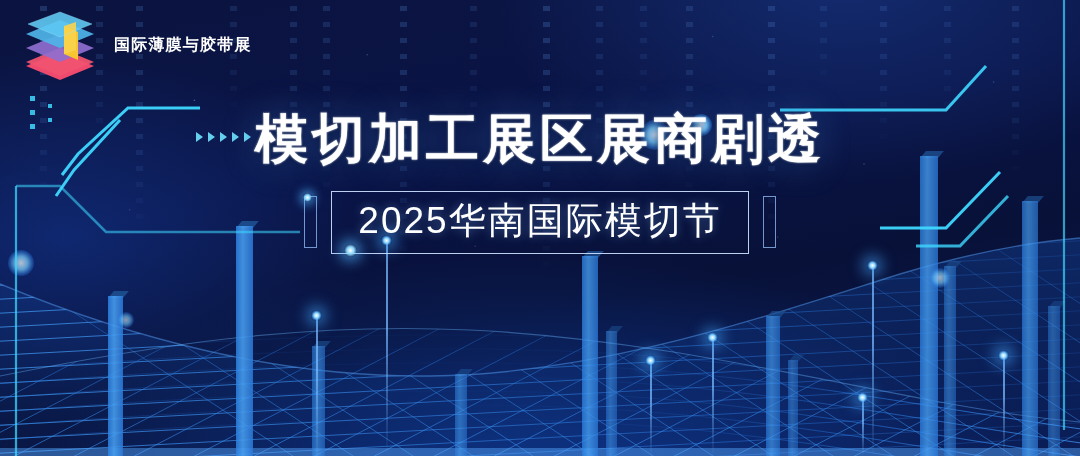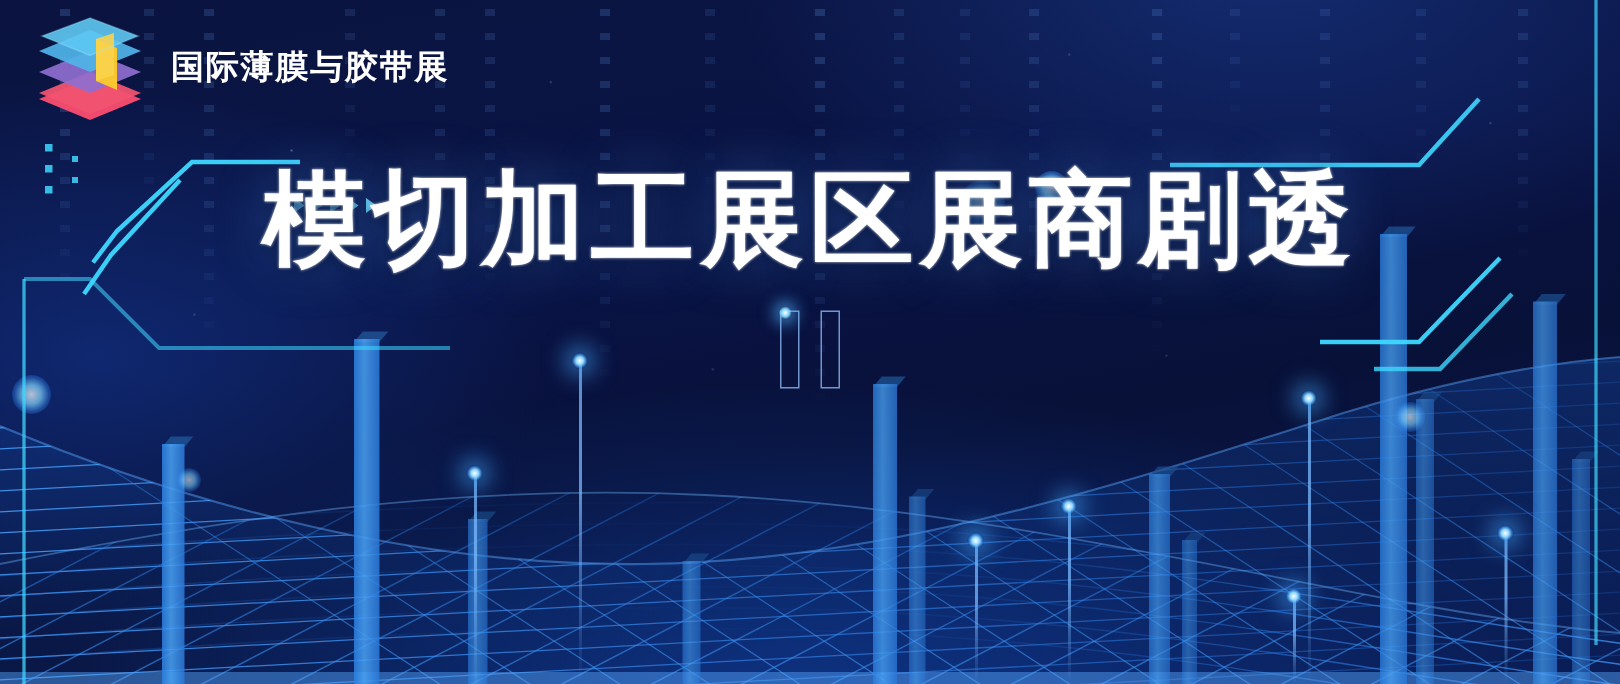--- a/index.html
+++ b/index.html
@@ -78,36 +78,36 @@
   }
 
   
   .logo-lockup {
     position: absolute; left: 18px; top: 10px;
     display: flex; align-items: center; gap: 12px; z-index: 12;
   }
   .logo-mark { position: relative; width: 84px; height: 70px; flex: none; }
   .logo-text { display: flex; flex-direction: column; gap: 3px; }
   .logo-cn {
-    color: #ffffff; font-size: 22px; font-weight: 700; letter-spacing: 1.2px;
+    color: #ffffff; font-size: 16px; font-weight: 700; letter-spacing: 1.2px;
     line-height: 1; white-space: nowrap;
   }
   .logo-en {
     color: #ffffff; font-size: 23px; font-weight: 700; letter-spacing: 3.2px;
     line-height: 1; white-space: nowrap;
   }
 
   
   .title-block {
     position: absolute; left: 0; right: 0; top: 112px; z-index: 11;
     display: flex; flex-direction: column; align-items: center;
   }
   .main-title {
     color: #ffffff;
-    font-size: 69px;
+    font-size: 53px;
     font-weight: 700;
     letter-spacing: 4px;
     line-height: 1;
     white-space: nowrap;
     text-shadow:
       0 0 2px rgba(255,255,255,.9),
       0 3px 10px rgba(10,25,70,.95),
       0 0 34px rgba(90,170,255,.40);
   }
   .subtitle-row {
@@ -424,17 +424,20 @@
     <div class="logo-text">
       <div class="logo-cn">国际薄膜与胶带展</div>
     </div>
   </div>
 
   <div class="title-block">
     <div class="main-title">模切加工展区展商剧透</div>
 
     <div class="subtitle-row">
       <span class="tick left"></span>
+      <div class="subtitle-box">
+        <div class="subtitle">2025华南国际模切节</div>
+      </div>
       <span class="tick right"></span>
     </div>
   </div>
 
 </div>
 
 </body></html>

